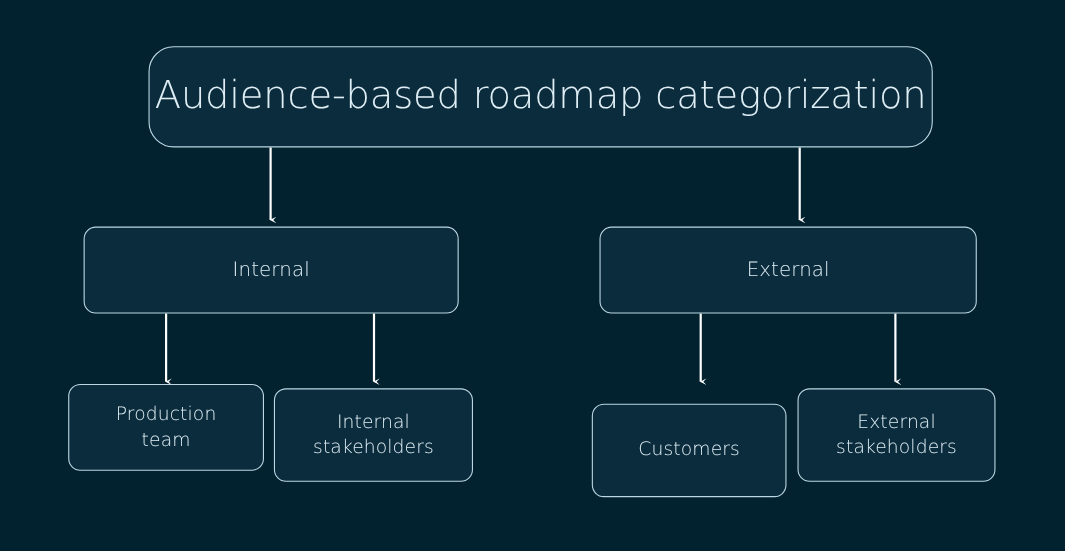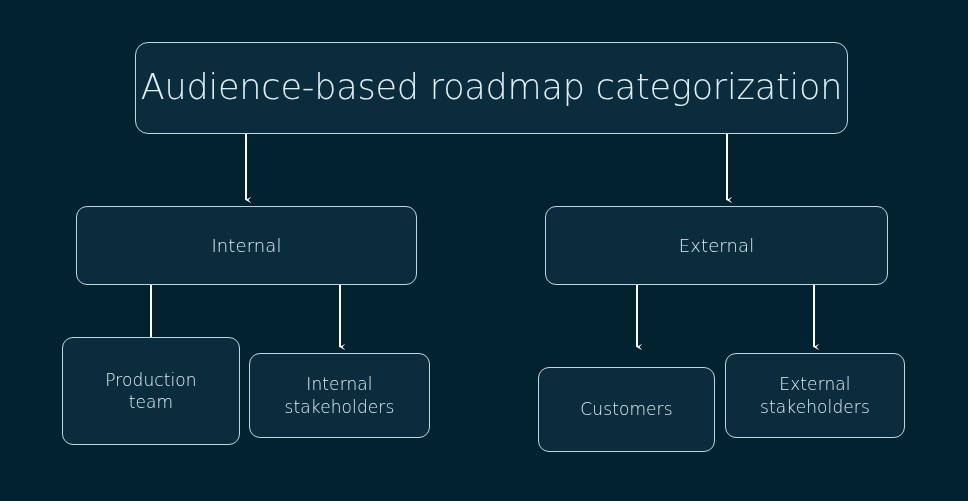--- a/index.html
+++ b/index.html
@@ -43,21 +43,21 @@
     font-weight: 300;
     line-height: 1.3;
     white-space: pre-line;
     letter-spacing: 0.1px;
   }
   #node-root {
     left: 135px;
     top: 42px;
     width: 713px;
     height: 92px;
-    border-radius: 13px;
+    border-radius: 23px;
   }
   #node-root .node-label {
     font-size: 35px;
     letter-spacing: -0.2px;
   }
   #node-internal {
     left: 76px;
     top: 206px;
     width: 341px;
     height: 79px;
@@ -67,23 +67,23 @@
     top: 206px;
     width: 343px;
     height: 79px;
   }
   #node-internal .node-label,
   #node-external .node-label {
     font-size: 18px;
   }
   #node-production-team {
     left: 62px;
-    top: 337px;
+    top: 349px;
     width: 178px;
-    height: 108px;
+    height: 79px;
   }
   #node-internal-stakeholders {
     left: 249px;
     top: 353px;
     width: 181px;
     height: 85px;
   }
   #node-customers {
     left: 538px;
     top: 367px;

